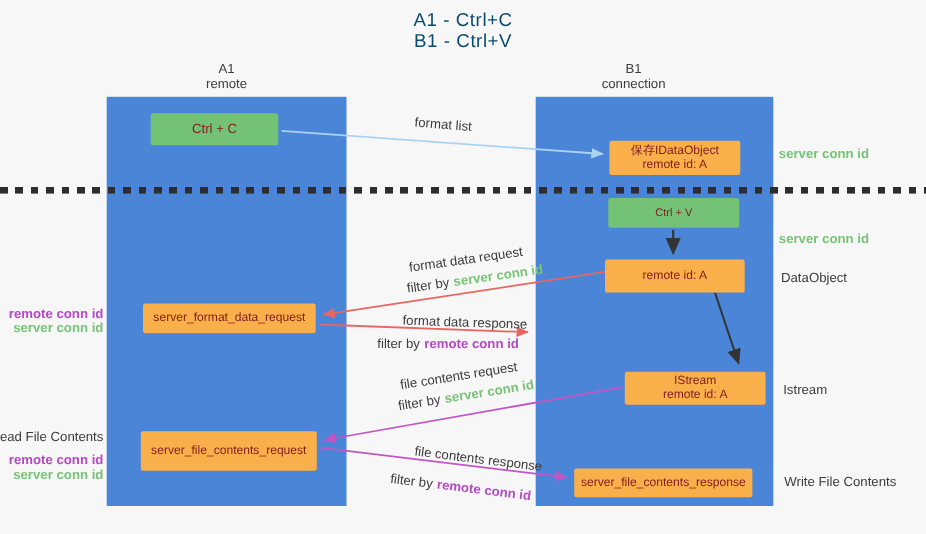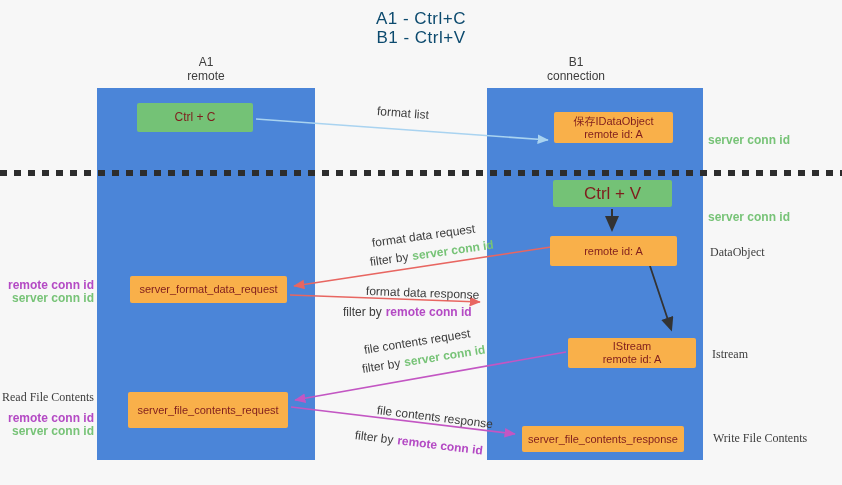--- a/index.html
+++ b/index.html
@@ -20,22 +20,22 @@
   .col.right { left:487px; width:216px; }
 
   .divider { left:0; top:170px; width:842px; height:6px;
     background: repeating-linear-gradient(90deg, #2d2d2d 0 7px, transparent 7px 14px); }
 
   .node { color:#7f1d1d; text-align:center; border-radius:2px; font-size:11.5px; display:flex; flex-direction:column; justify-content:center; line-height:13px; }
   .green  { background:#74c276; }
   .orange { background:#f9b04a; }
 
   .n-ctrl-c   { left:137px; top:103px; width:116px; height:29px; font-size:12px; }
-  .n-save     { left:554px; top:112px; width:119px; height:31px; font-size:11px; }
-  .n-ctrl-v   { left:553px; top:180px; width:119px; height:27px; font-size:17px; }
+  .n-save     { left:554px; top:128px; width:119px; height:31px; font-size:11px; }
+  .n-ctrl-v   { left:553px; top:180px; width:119px; height:27px; font-size:10px; }
   .n-getdata  { left:550px; top:236px; width:127px; height:30px; font-size:11px; }
   .n-fmt-req  { left:130px; top:276px; width:157px; height:27px; font-size:11px; }
   .n-fmt-resp { left:487px; top:289px; width:156px; height:27px; font-size:11px; }
   .n-istream  { left:568px; top:338px; width:128px; height:30px; font-size:11px; }
   .n-file-req { left:128px; top:392px; width:160px; height:36px; font-size:11px; }
   .n-file-resp{ left:522px; top:426px; width:162px; height:26px; font-size:11px; }
 
   .flow { font-size:12px; color:#3c3c3c; white-space:nowrap; transform-origin:left center; }
   .flow b.g { color:#77c377; font-weight:bold; }
   .flow b.p { color:#b44ac4; font-weight:bold; }
@@ -45,21 +45,21 @@
   .f-fmt-req     { left:372px; top:236px; transform:rotate(-8deg); }
   .f-filter1     { left:370px; top:255px; transform:rotate(-8deg); }
   .f-fmt-resp    { left:366px; top:284px; transform:rotate(2deg); }
   .f-filter2     { left:343px; top:305px; }
   .f-file-req    { left:364px; top:343px; transform:rotate(-9deg); }
   .f-filter3     { left:362px; top:362px; transform:rotate(-9deg); }
   .f-file-resp   { left:377px; top:403px; transform:rotate(7deg); }
   .f-filter4     { left:355px; top:428px; transform:rotate(7deg); }
 
   .side { font-size:12px; white-space:nowrap; }
-  .side.dark  { color:#3c3c3c;font-family:Liberation Serif, serif; }
+  .side.dark  { color:#3c3c3c; }
   .side.greenb{ color:#77c377; font-weight:bold; }
   .side.purpb { color:#b44ac4; font-weight:bold; }
   .ralign { right:748px; text-align:right; }
 
   .s-sc-top   { left:708px; top:133px; }
   .s-sc-mid   { left:708px; top:210px; }
   .s-dataobj  { left:710px; top:245px; }
   .s-istream  { left:712px; top:347px; }
   .s-write-fc { left:713px; top:431px; }
 

